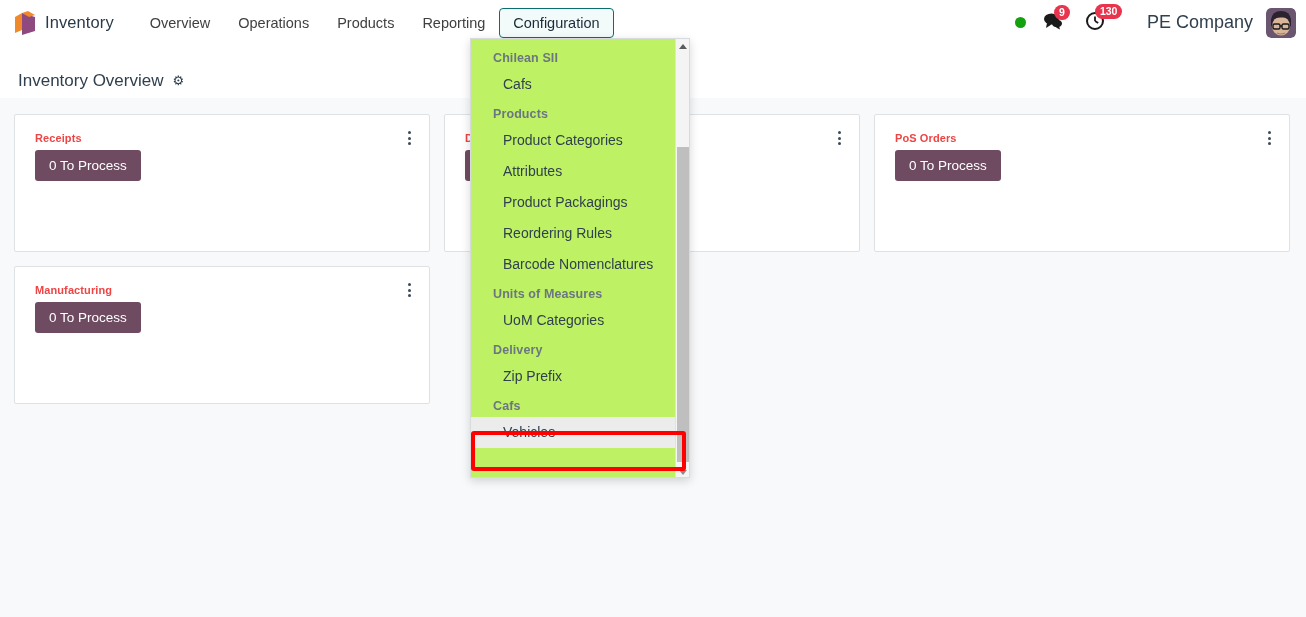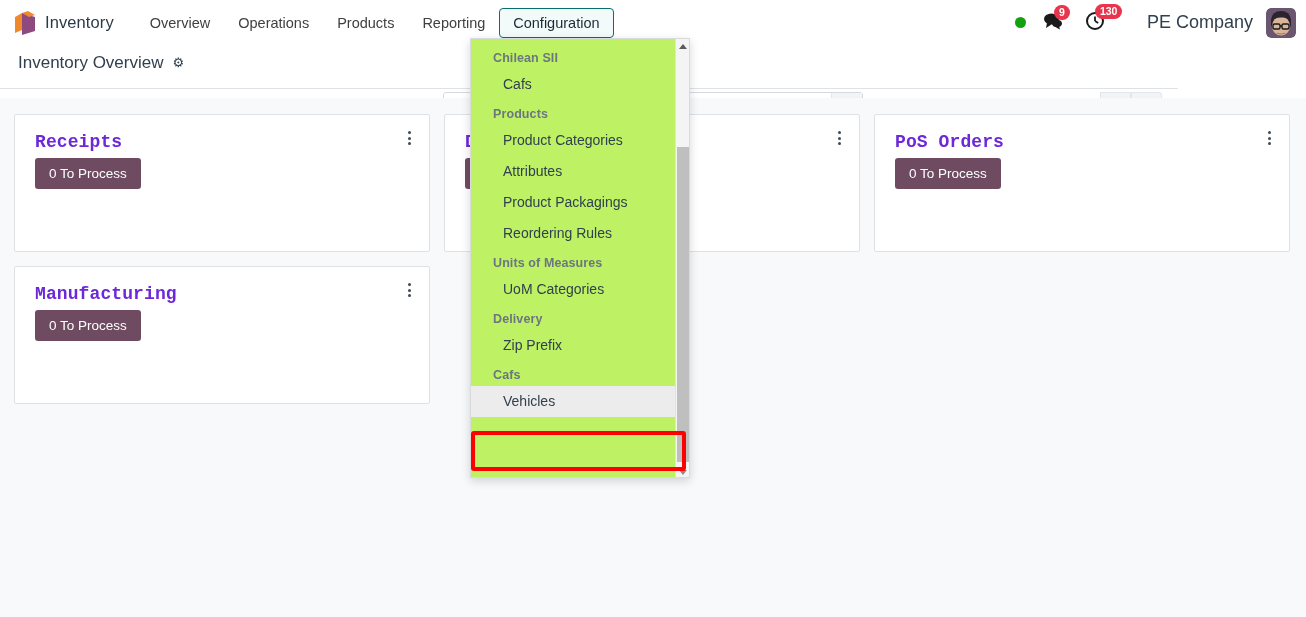--- a/index.html
+++ b/index.html
@@ -59,21 +59,21 @@
     font-size: 18px; color: #31404e;
     margin-right: 13px; margin-left: 20px; cursor: pointer;
   }
   .avatar {
     width: 30px; height: 30px; border-radius: 5px;
     overflow: hidden; cursor: pointer; flex: none;
   }
 
   
   .control-panel {
-    position: absolute; top: 37px; left: 0;
+    position: absolute; top: 55px; left: 0;
     width: 1178px; height: 52px;
     background: #ffffff;
     display: flex; align-items: center;
     border-bottom: 1px solid #dee2e6;
   }
   .cp-title-wrap {
     display: flex; align-items: center; gap: 9px;
     padding-left: 18px;
   }
   .cp-title { font-size: 17px; color: #31404e; }
@@ -136,22 +136,22 @@
   .card {
     width: 416px; height: 138px;
     background: #ffffff;
     border: 1px solid #dfe2e5;
     border-radius: 2px;
     position: relative;
     padding: 17px 20px;
     cursor: pointer;
   }
   .card-title {
-    font-size: 18px; color: #6d28d9;
-    font-weight: bold; letter-spacing: .1px; font-family: Liberation Mono, monospace;
+    font-size: 11px; color: #ef4444;
+    font-weight: bold; letter-spacing: .1px;
   }
   .card-menu {
     position: absolute; top: 12px; right: 14px;
     color: #3b4a57; cursor: pointer;
     display: flex; flex-direction: column; gap: 2.5px;
     padding: 4px;
   }
   .card-menu i { width: 3px; height: 3px; background: #3b4a57; border-radius: 50%; display: block; }
   .btn-process {
     margin-top: 6px;
@@ -378,20 +378,21 @@
   <div class="dd-scrollview">
 
     <div class="dd-section">Chilean SII</div>
     <div class="dd-item">Cafs</div>
 
     <div class="dd-section">Products</div>
     <div class="dd-item">Product Categories</div>
     <div class="dd-item">Attributes</div>
     <div class="dd-item">Product Packagings</div>
     <div class="dd-item">Reordering Rules</div>
+    <div class="dd-item">Barcode Nomenclatures</div>
 
     <div class="dd-section">Units of Measures</div>
     <div class="dd-item">UoM Categories</div>
 
     <div class="dd-section">Delivery</div>
     <div class="dd-item">Zip Prefix</div>
 
     <div class="dd-section">Cafs</div>
     <div class="dd-item hovered">Vehicles</div>
 

